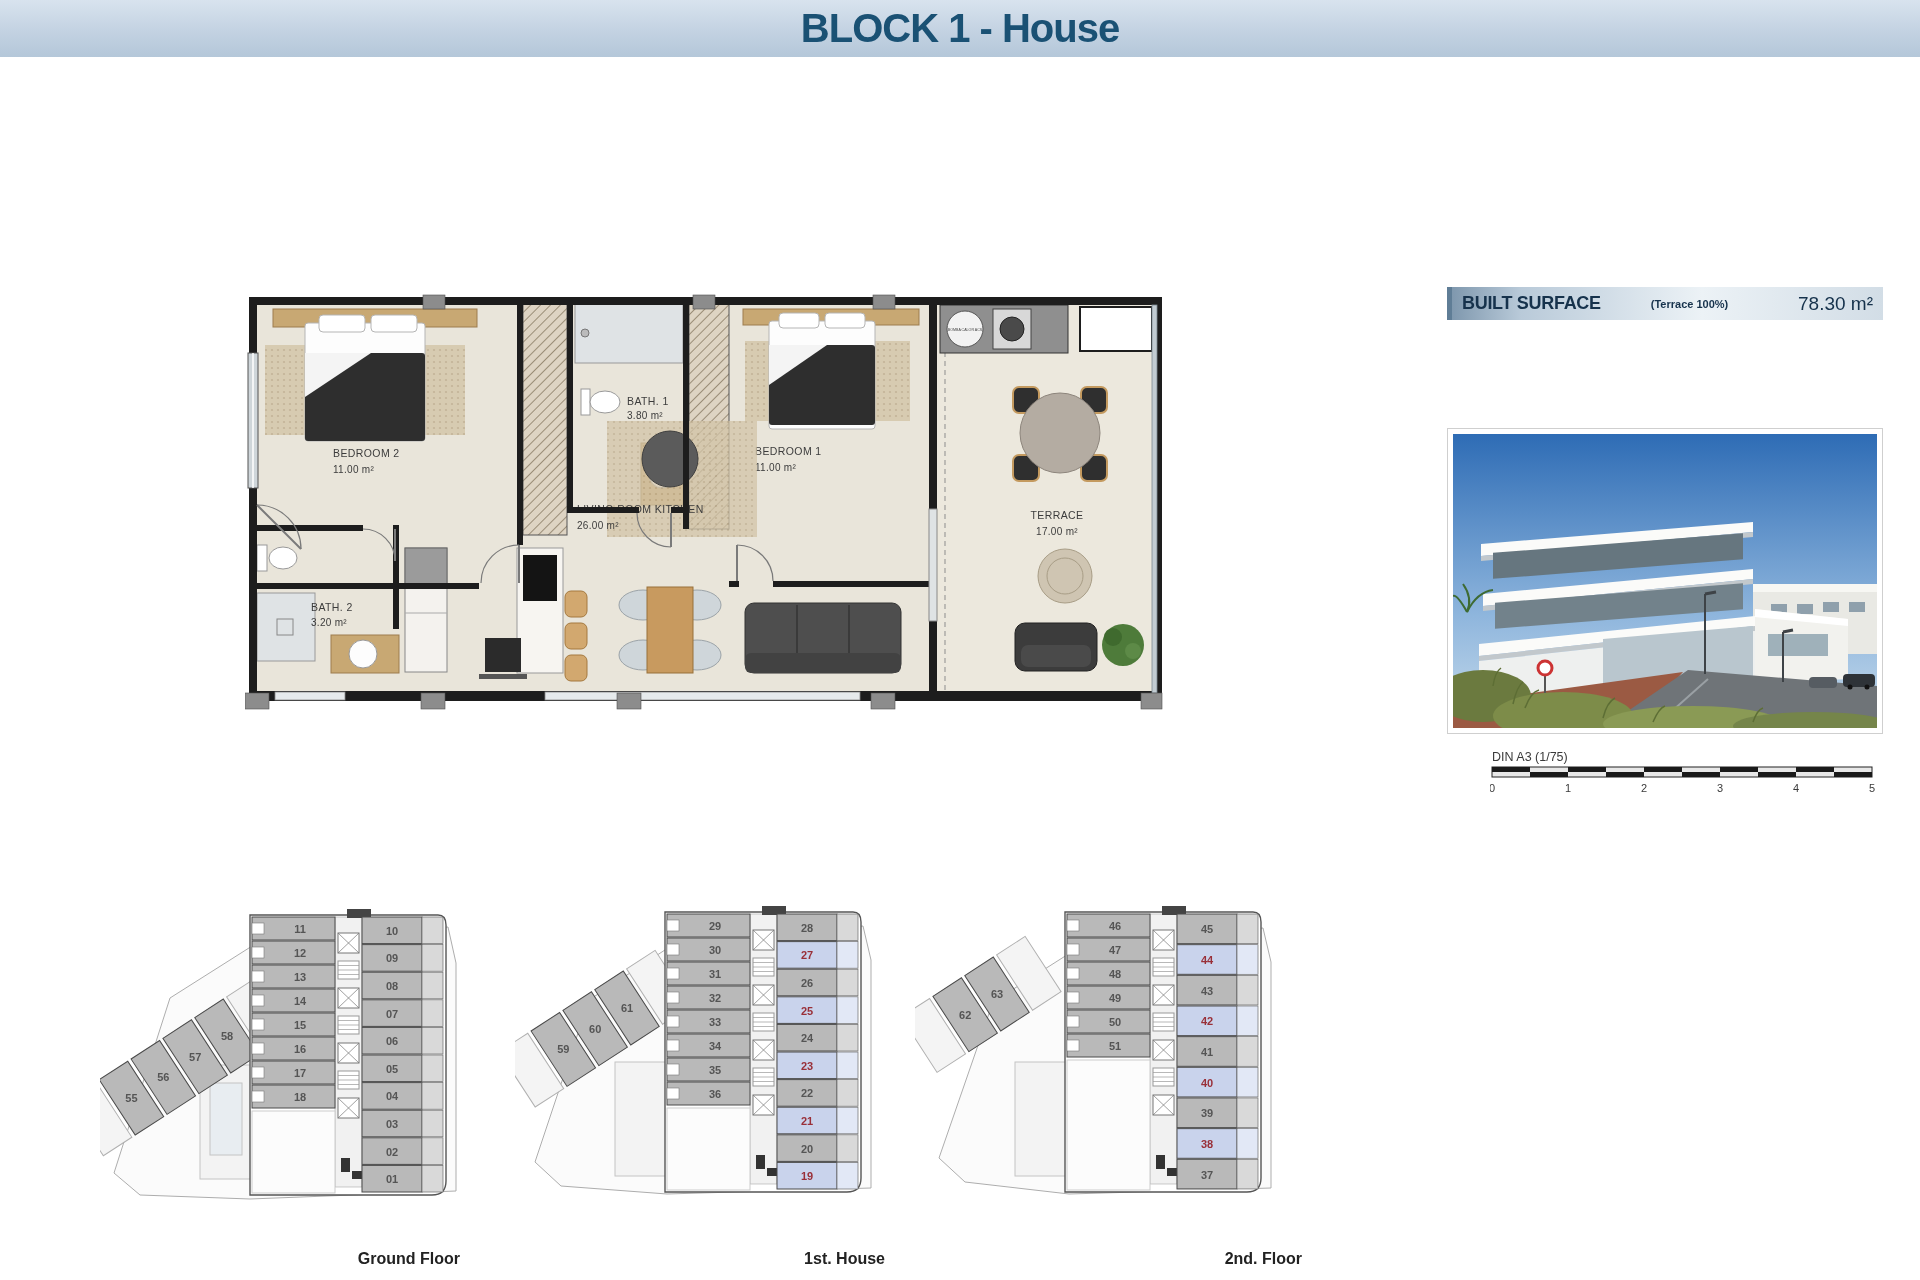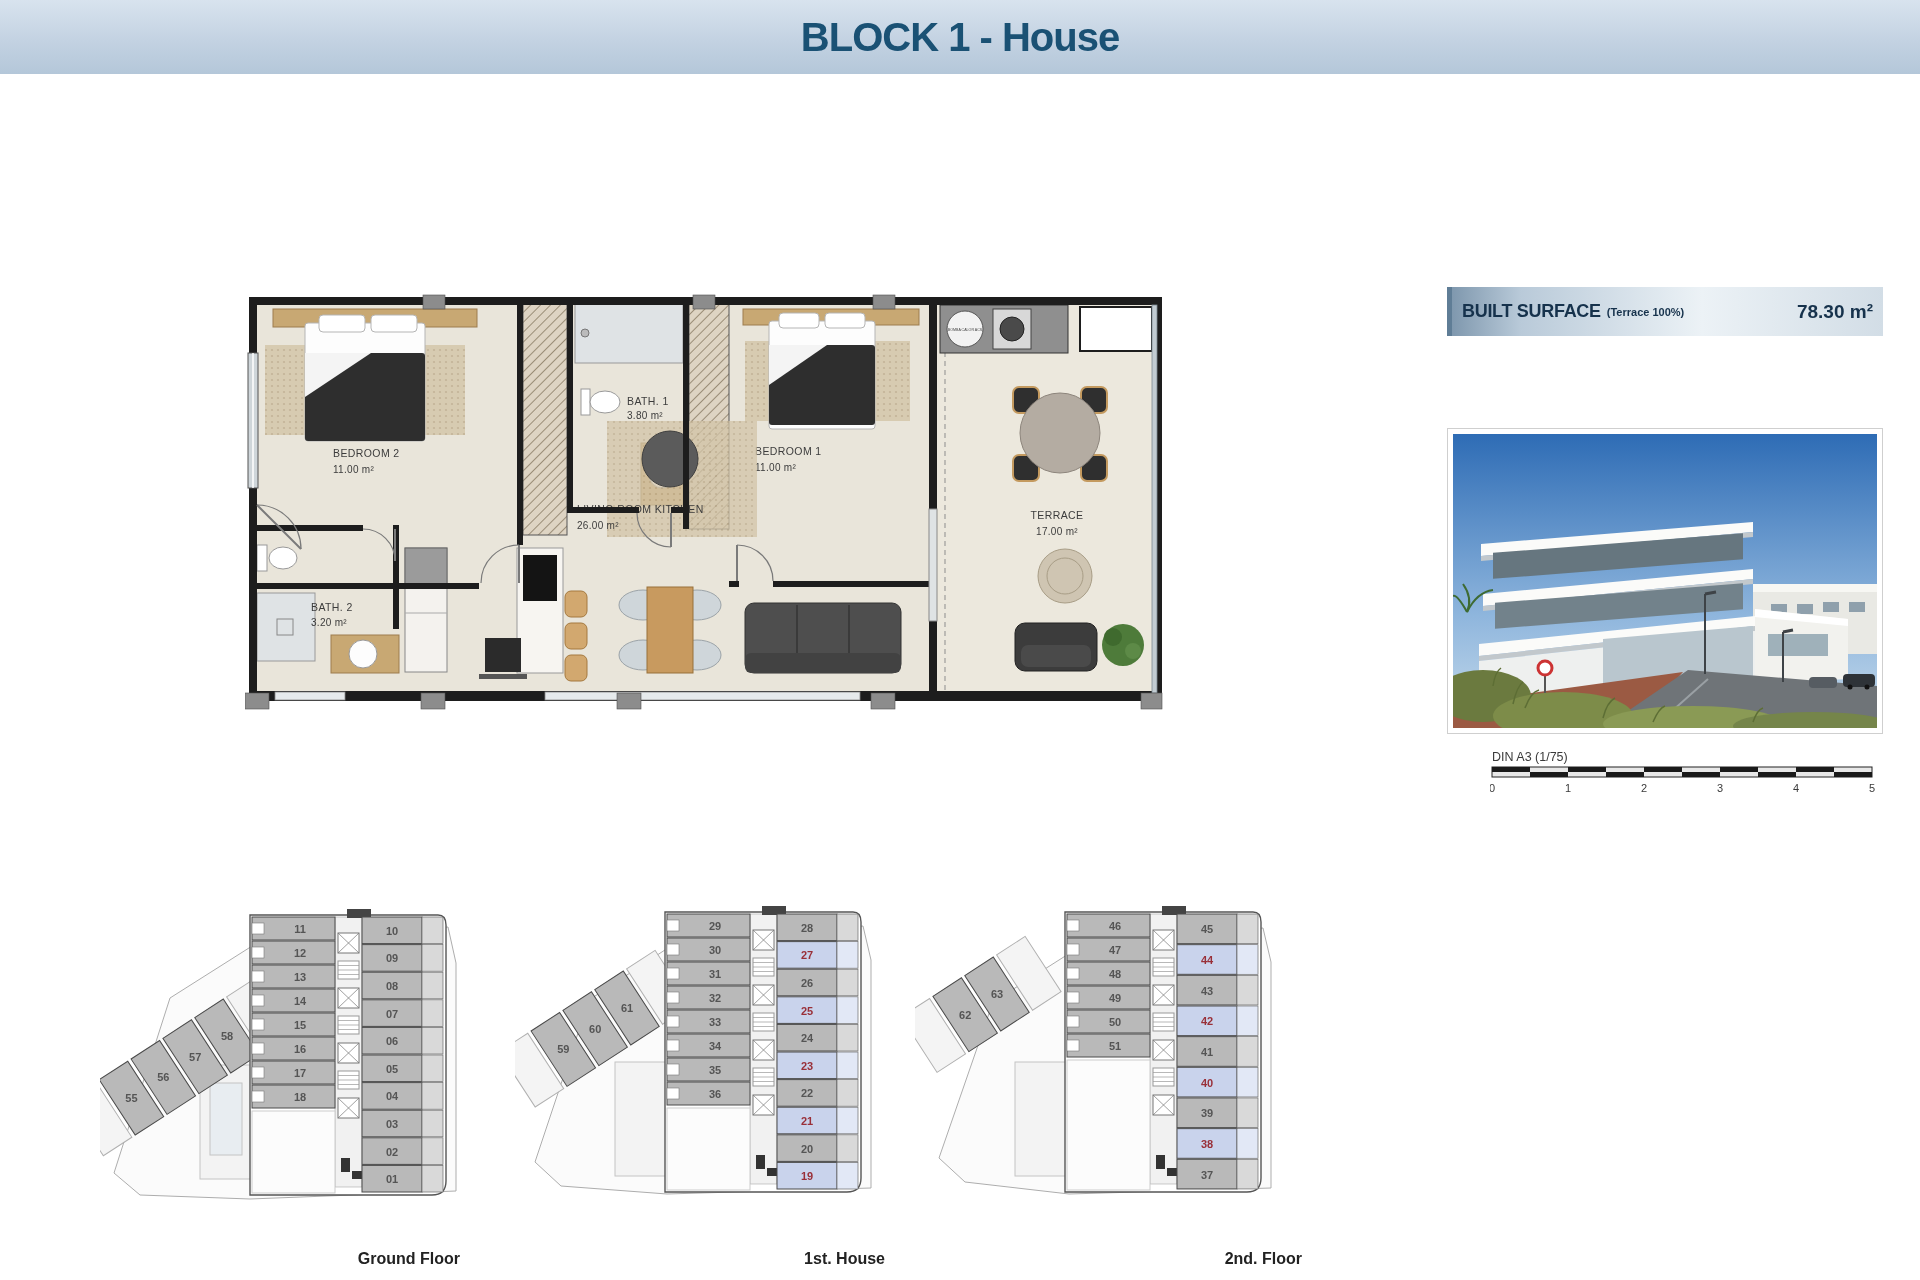--- a/index.html
+++ b/index.html
@@ -1,31 +1,31 @@
 <!DOCTYPE html>
 <html><head>
 <meta charset="utf-8">
 <style>
   html,body{margin:0;padding:0;background:#fff;}
   .page{position:relative;width:1920px;height:1280px;background:#ffffff;overflow:hidden;
         font-family:"Liberation Sans",sans-serif;}
   
-  .header{position:absolute;left:0;top:0;width:1920px;height:74px;
+  .header{position:absolute;left:0;top:0;width:1920px;height:57px;
           background:linear-gradient(180deg,#d8e3ee 0%,#c3d2e2 55%,#b4c7d9 100%);
           display:flex;align-items:center;justify-content:center;white-space:nowrap;}
   .header .t-main{color:#1a5174;font-size:40px;font-weight:bold;letter-spacing:-1px;}
   .header .t-nums{color:#c6492f;font-size:40px;font-weight:bold;letter-spacing:-1px;margin-left:14px;}
   
   .surface{position:absolute;left:1447px;top:287px;width:436px;}
-  .surface .row{height:49px;margin-bottom:13px;display:flex;align-items:center;padding:16px 10px;box-sizing:border-box;
+  .surface .row{height:33px;margin-bottom:13px;display:flex;align-items:center;padding:16px 10px;box-sizing:border-box;
           background:linear-gradient(90deg,#7f98ae 0%,#b9cad9 16%,#ecf2f6 58%,#d2dde6 100%);
-          border-left:5px solid #5f7d96;}
+          border-left:5px solid #5f7d96;gap:44px;}
   .surface .lbl{color:#16324c;font-size:18px;font-weight:bold;letter-spacing:-.3px;}
   .surface .note{color:#16324c;font-size:11px;font-weight:bold;margin-left:6px;}
-  .surface .val{color:#16324c;font-size:19px;font-weight:bold;margin-left:auto;}
+  .surface .val{color:#16324c;font-size:19px;font-weight:normal;margin-left:auto;}
   
   .photo{position:absolute;left:1447px;top:428px;width:424px;height:294px;background:#fff;
          border:1px solid #cfcfcf;padding:5px;}
   
   .scalebar{position:absolute;left:1490px;top:750px;}
   
   .caption{position:absolute;width:220px;text-align:right;color:#222;font-size:16px;font-weight:bold;top:1250px;}
   
   .mainplan{position:absolute;left:245px;top:293px;}
   .mini{position:absolute;width:360px;height:300px;}

